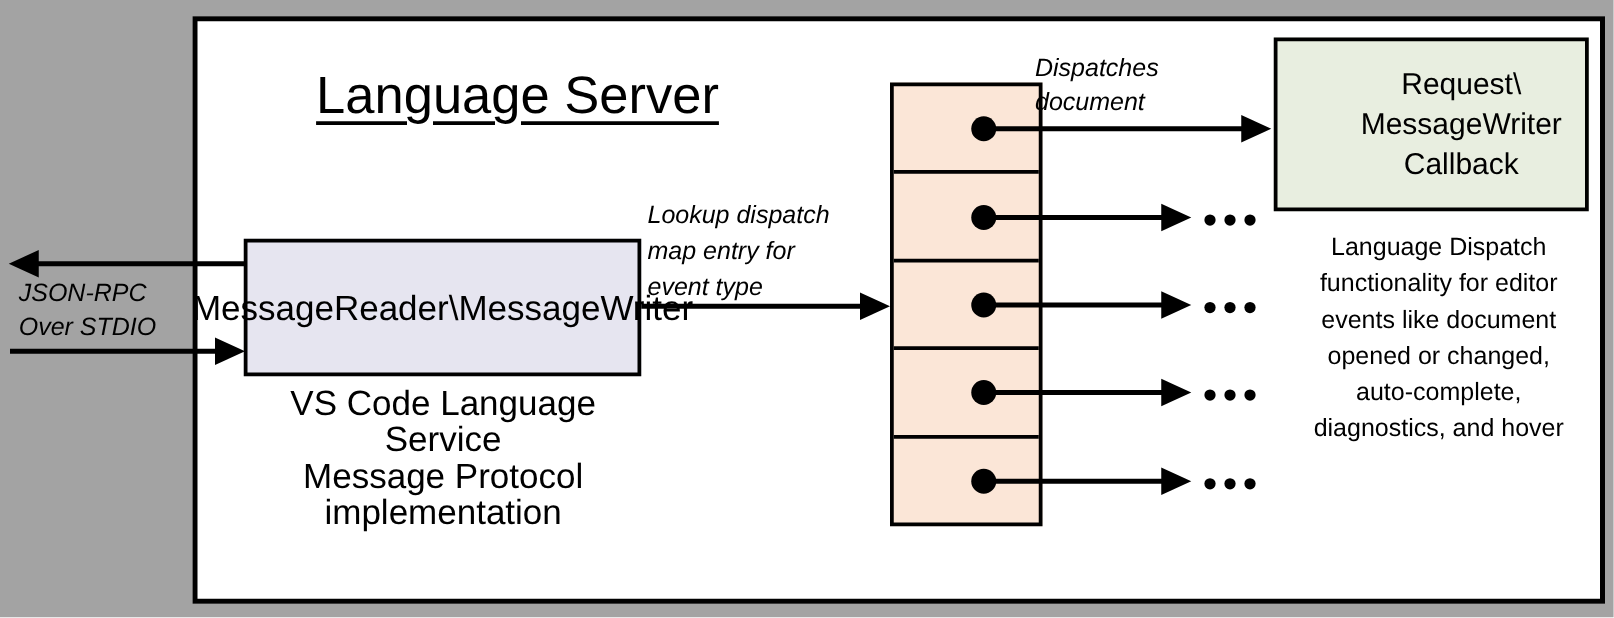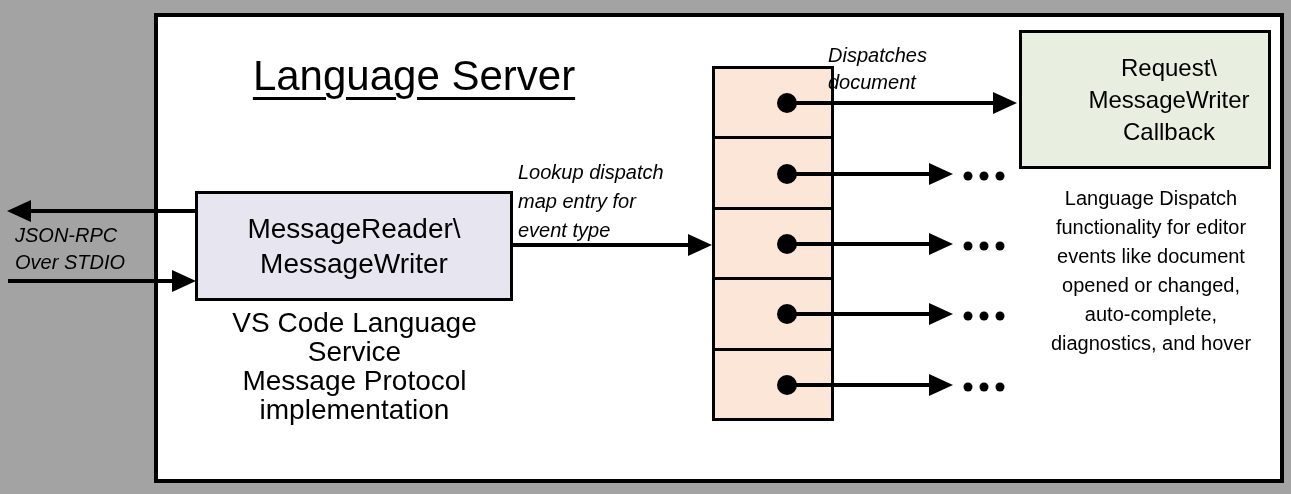--- a/index.html
+++ b/index.html
@@ -12,21 +12,21 @@
     border:4px solid #000;box-sizing:border-box;background:#fff;
   }
   .title{
     position:absolute;left:228px;top:52px;width:372px;text-align:center;
     font-size:42px;line-height:48px;
     text-decoration:underline;text-decoration-thickness:3px;text-underline-offset:7px;
   }
   .mr-box{
     position:absolute;left:195px;top:191px;width:318px;height:110px;
     border:3px solid #000;box-sizing:border-box;background:#E6E5F0;
-    display:flex;flex-direction:column;justify-content:center;align-items:center;
+    display:flex;flex-direction:row;justify-content:center;align-items:center;
     font-size:28px;line-height:35px;text-align:center;
   }
   .mr-caption{
     position:absolute;left:186px;top:308px;width:337px;text-align:center;
     font-size:28px;line-height:29px;
   }
   .dispatch-map{
     position:absolute;left:712px;top:66px;width:122px;height:355px;
     border:3px solid #000;box-sizing:border-box;background:#FBE6D7;
     display:flex;flex-direction:column;

